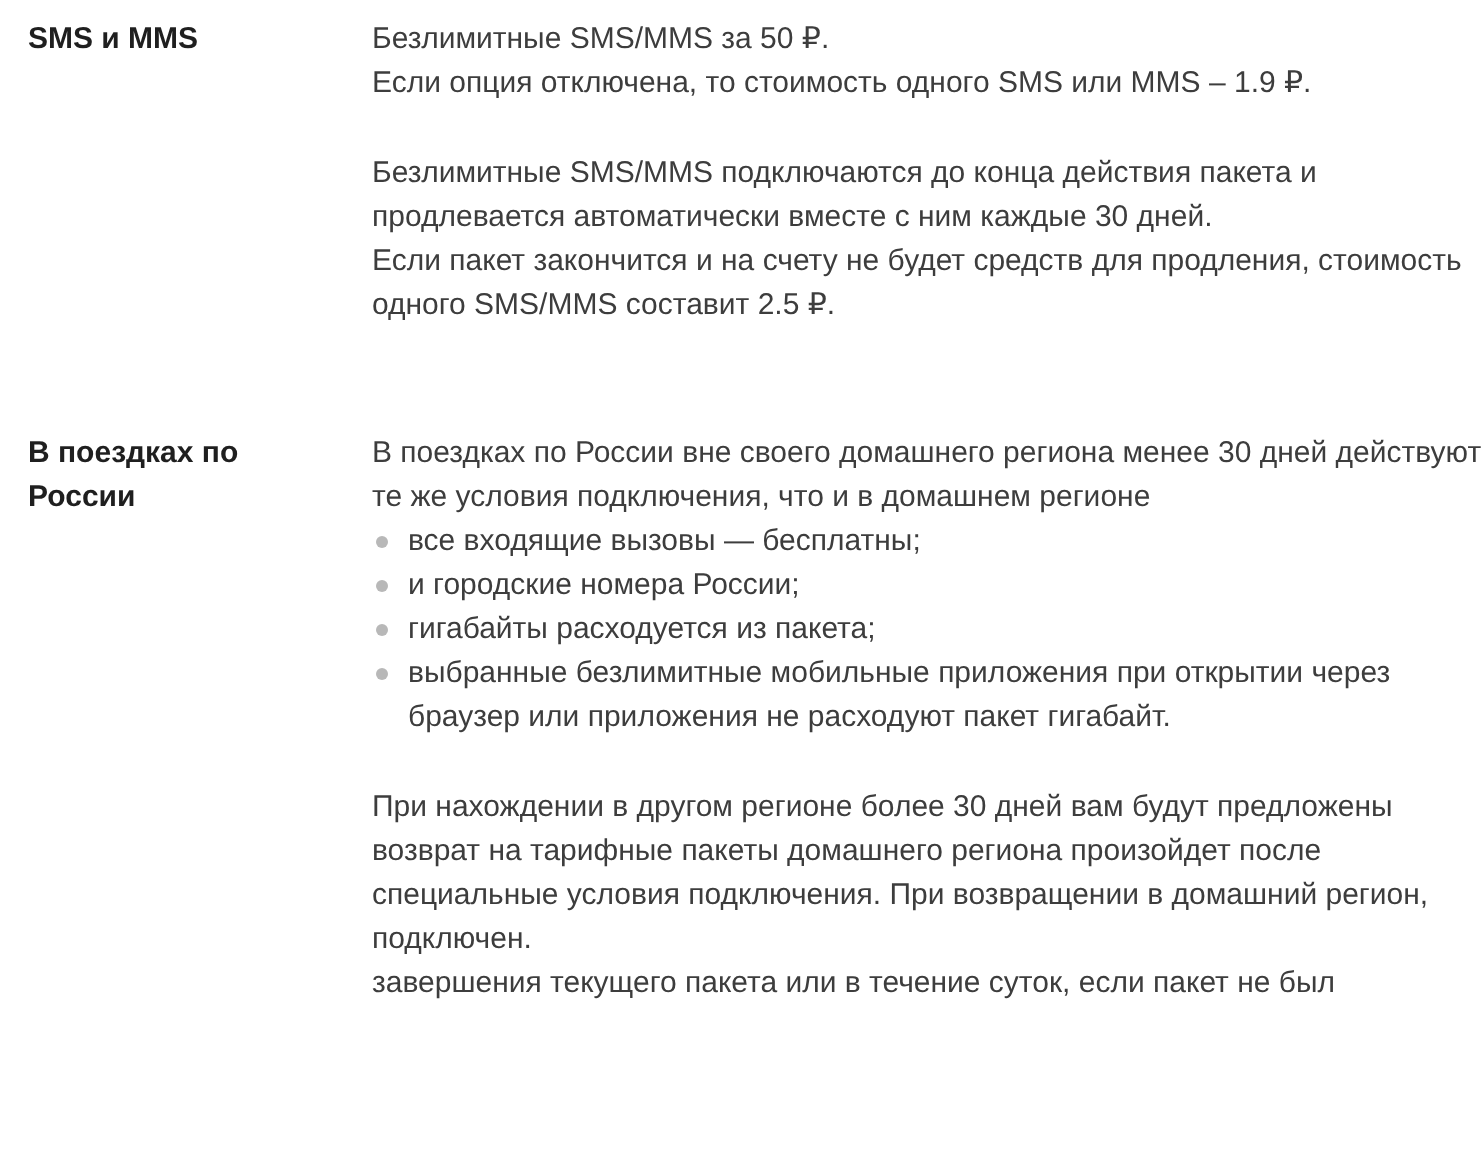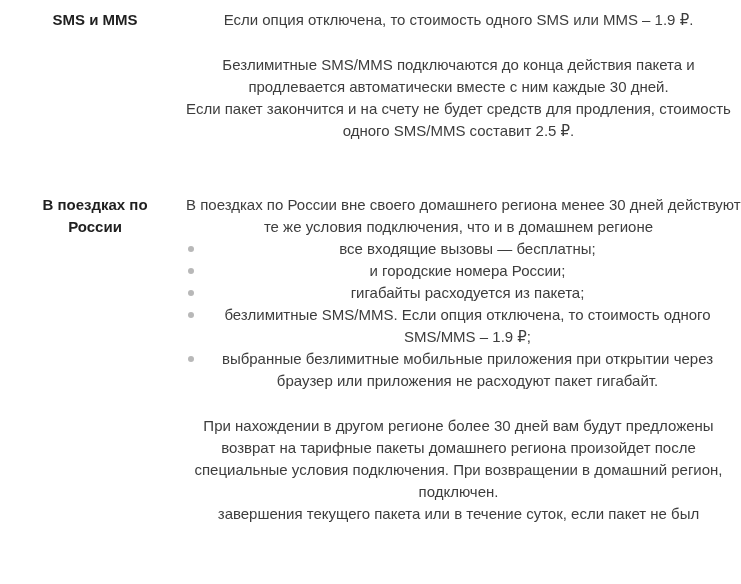--- a/index.html
+++ b/index.html
@@ -11,21 +11,20 @@
     font-family: "Liberation Sans", "DejaVu Sans", sans-serif;
     color: #3d3d3d;
     font-size: 15px;
     line-height: 22px;
   }
   .doc {
     width: 735px;
     min-height: 584px;
     box-sizing: border-box;
     padding: 9px 4px 10px 14px;
-    text-align: center;
   }
   .row {
     display: grid;
     grid-template-columns: 172px 1fr;
     align-items: start;
   }
   .row + .row {
     margin-top: 52px;
   }
   .term {
@@ -74,20 +73,21 @@
 </style>
 </head>
 <body>
 
 <div class="doc">
 
   <section class="row">
     <div class="term">SMS и MMS</div>
     <div class="def">
       <div class="para">
+        <span class="ln">Безлимитные SMS/MMS за 50 ₽.</span>
         <span class="ln">Если опция отключена, то стоимость одного SMS или MMS – 1.9 ₽.</span>
       </div>
       <div class="para">
         <span class="ln">Безлимитные SMS/MMS подключаются до конца действия пакета и</span>
         <span class="ln">продлевается автоматически вместе с ним каждые 30 дней.</span>
         <span class="ln">Если пакет закончится и на счету не будет средств для продления, стоимость</span>
         <span class="ln">одного SMS/MMS составит 2.5 ₽.</span>
       </div>
     </div>
   </section>
@@ -103,24 +103,20 @@
         <li>
           <span class="ln">все входящие вызовы — бесплатны;</span>
         </li>
         <li>
           <span class="ln">и городские номера России;</span>
         </li>
         <li>
           <span class="ln">гигабайты расходуется из пакета;</span>
         </li>
         <li>
-          <span class="ln">безлимитные SMS/MMS. Если опция отключена, то стоимость одного</span>
-          <span class="ln">SMS/MMS – 1.9 ₽;</span>
-        </li>
-        <li>
           <span class="ln">выбранные безлимитные мобильные приложения при открытии через</span>
           <span class="ln">браузер или приложения не расходуют пакет гигабайт.</span>
         </li>
       </ul>
       <div class="para">
         <span class="ln">При нахождении в другом регионе более 30 дней вам будут предложены</span>
         <span class="ln">возврат на тарифные пакеты домашнего региона произойдет после</span>
         <span class="ln">специальные условия подключения. При возвращении в домашний регион,</span>
         <span class="ln">подключен.</span>
         <span class="ln">завершения текущего пакета или в течение суток, если пакет не был</span>

